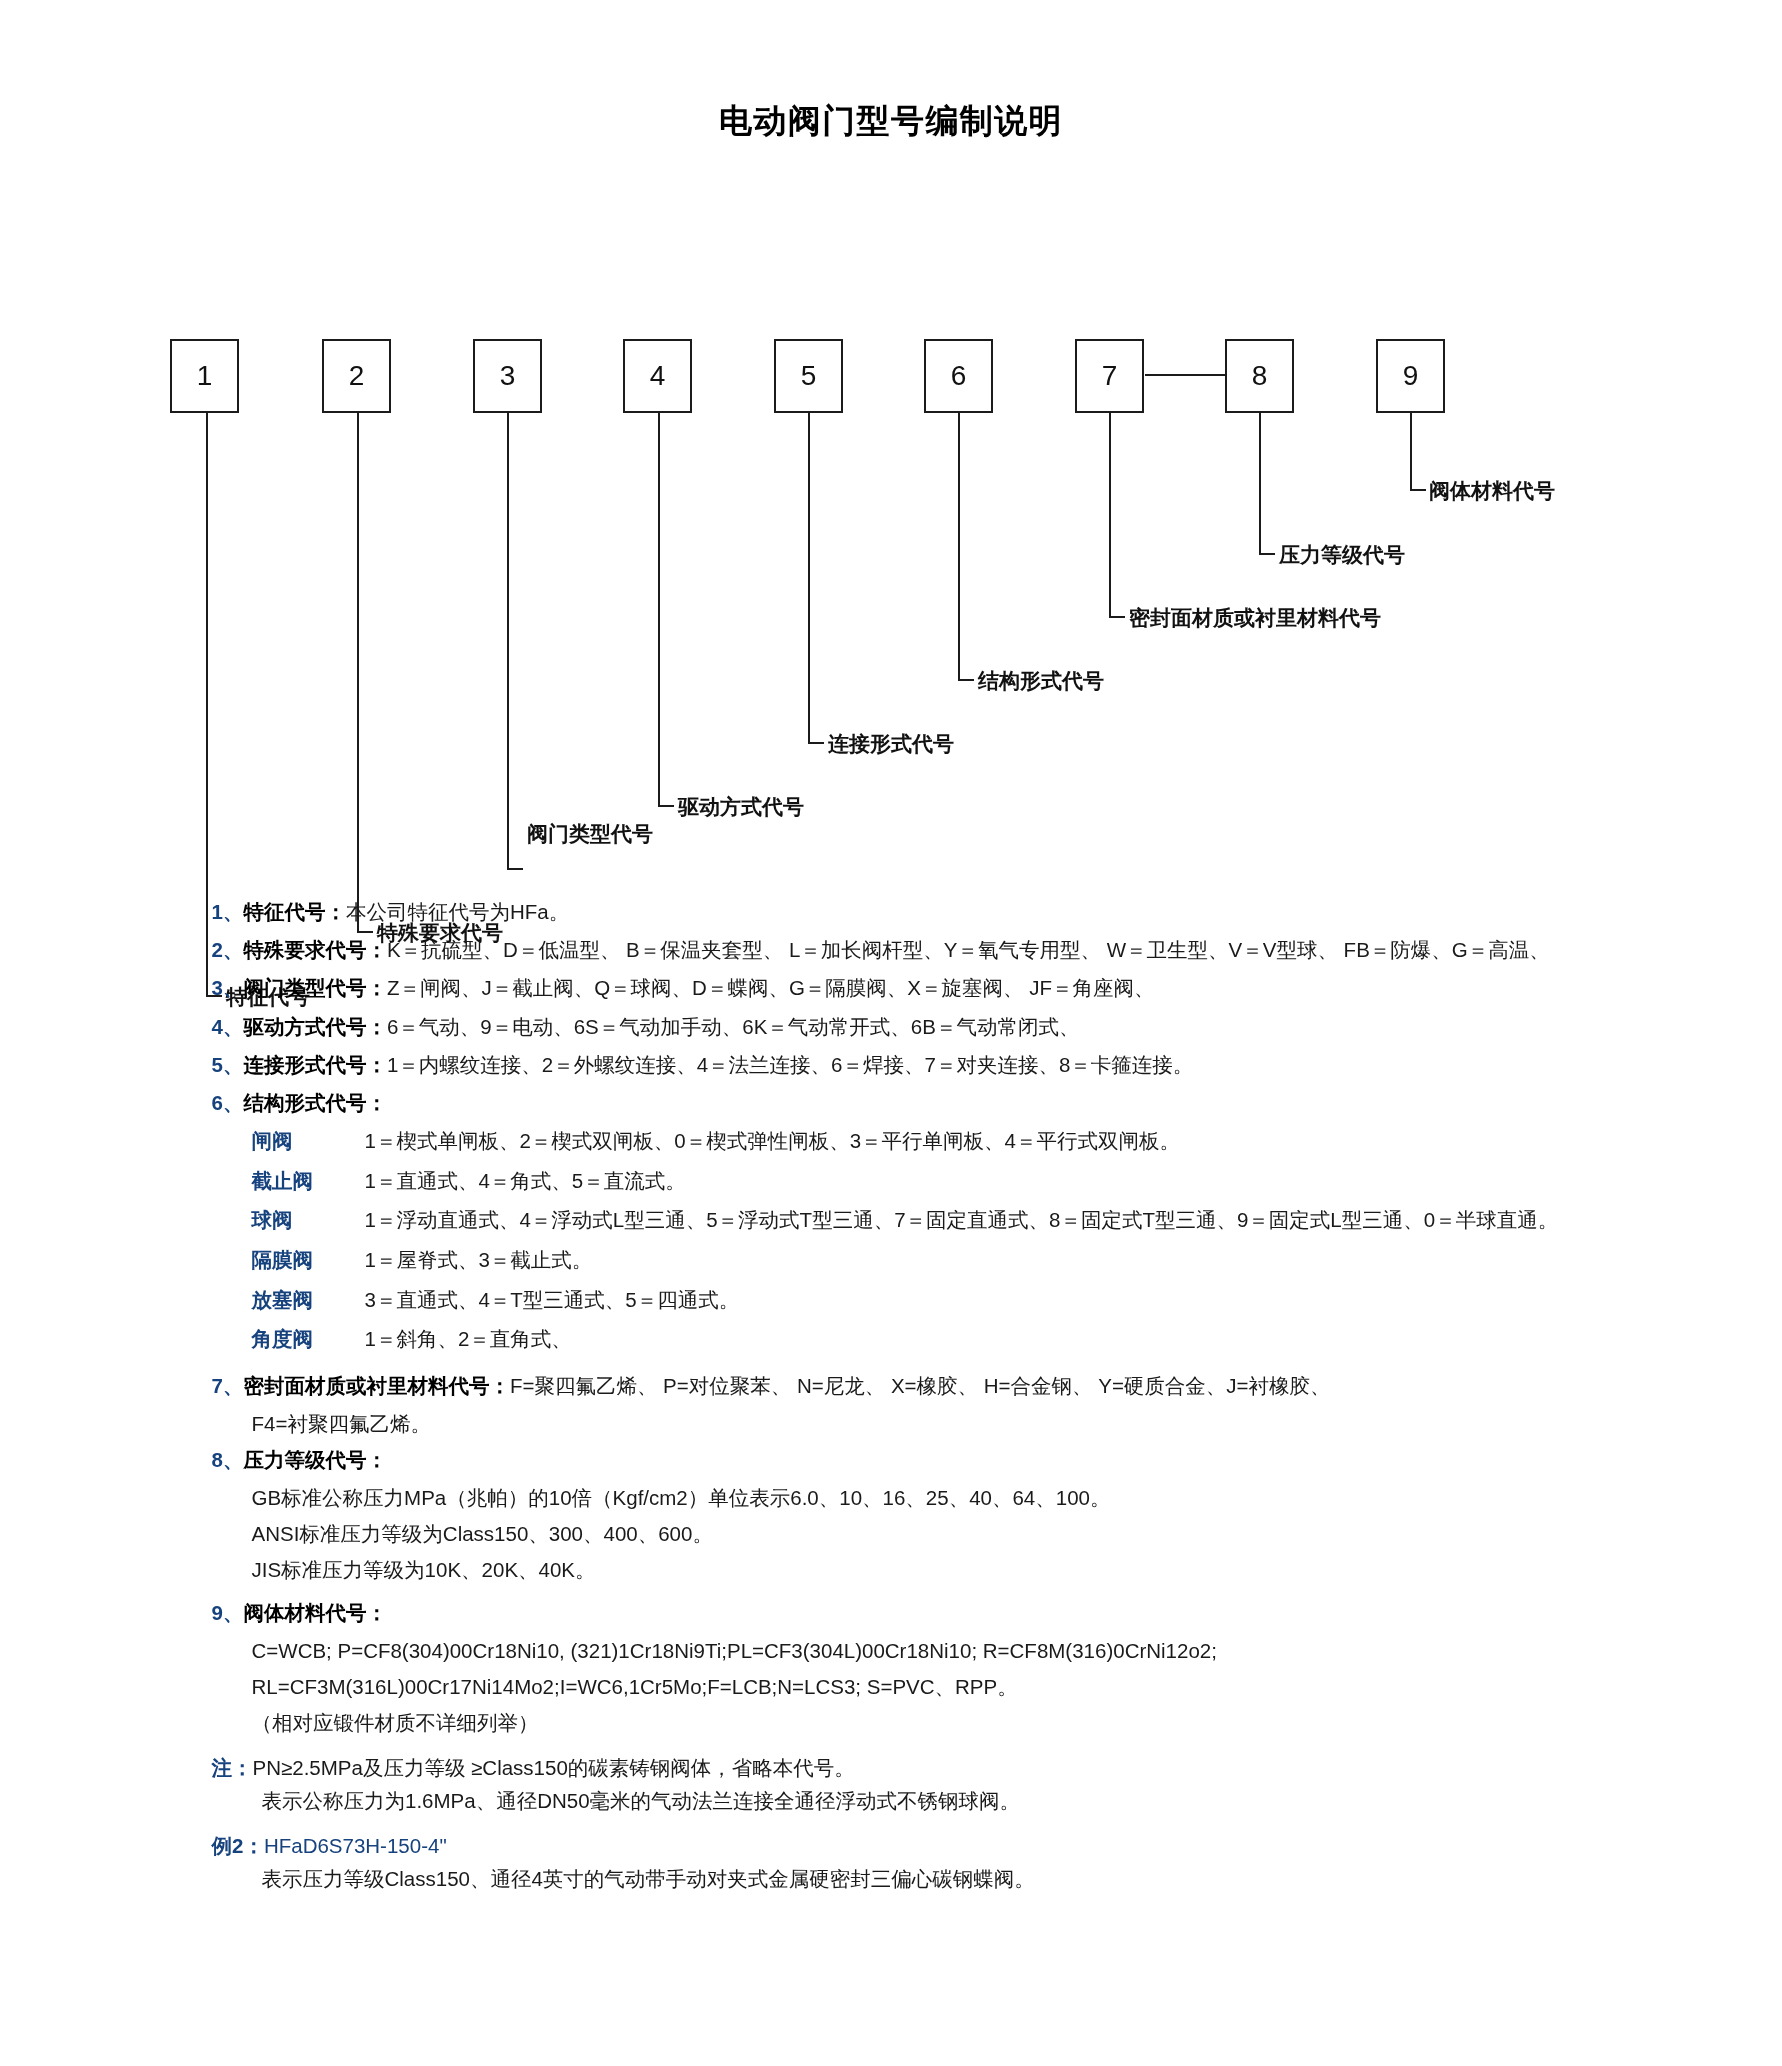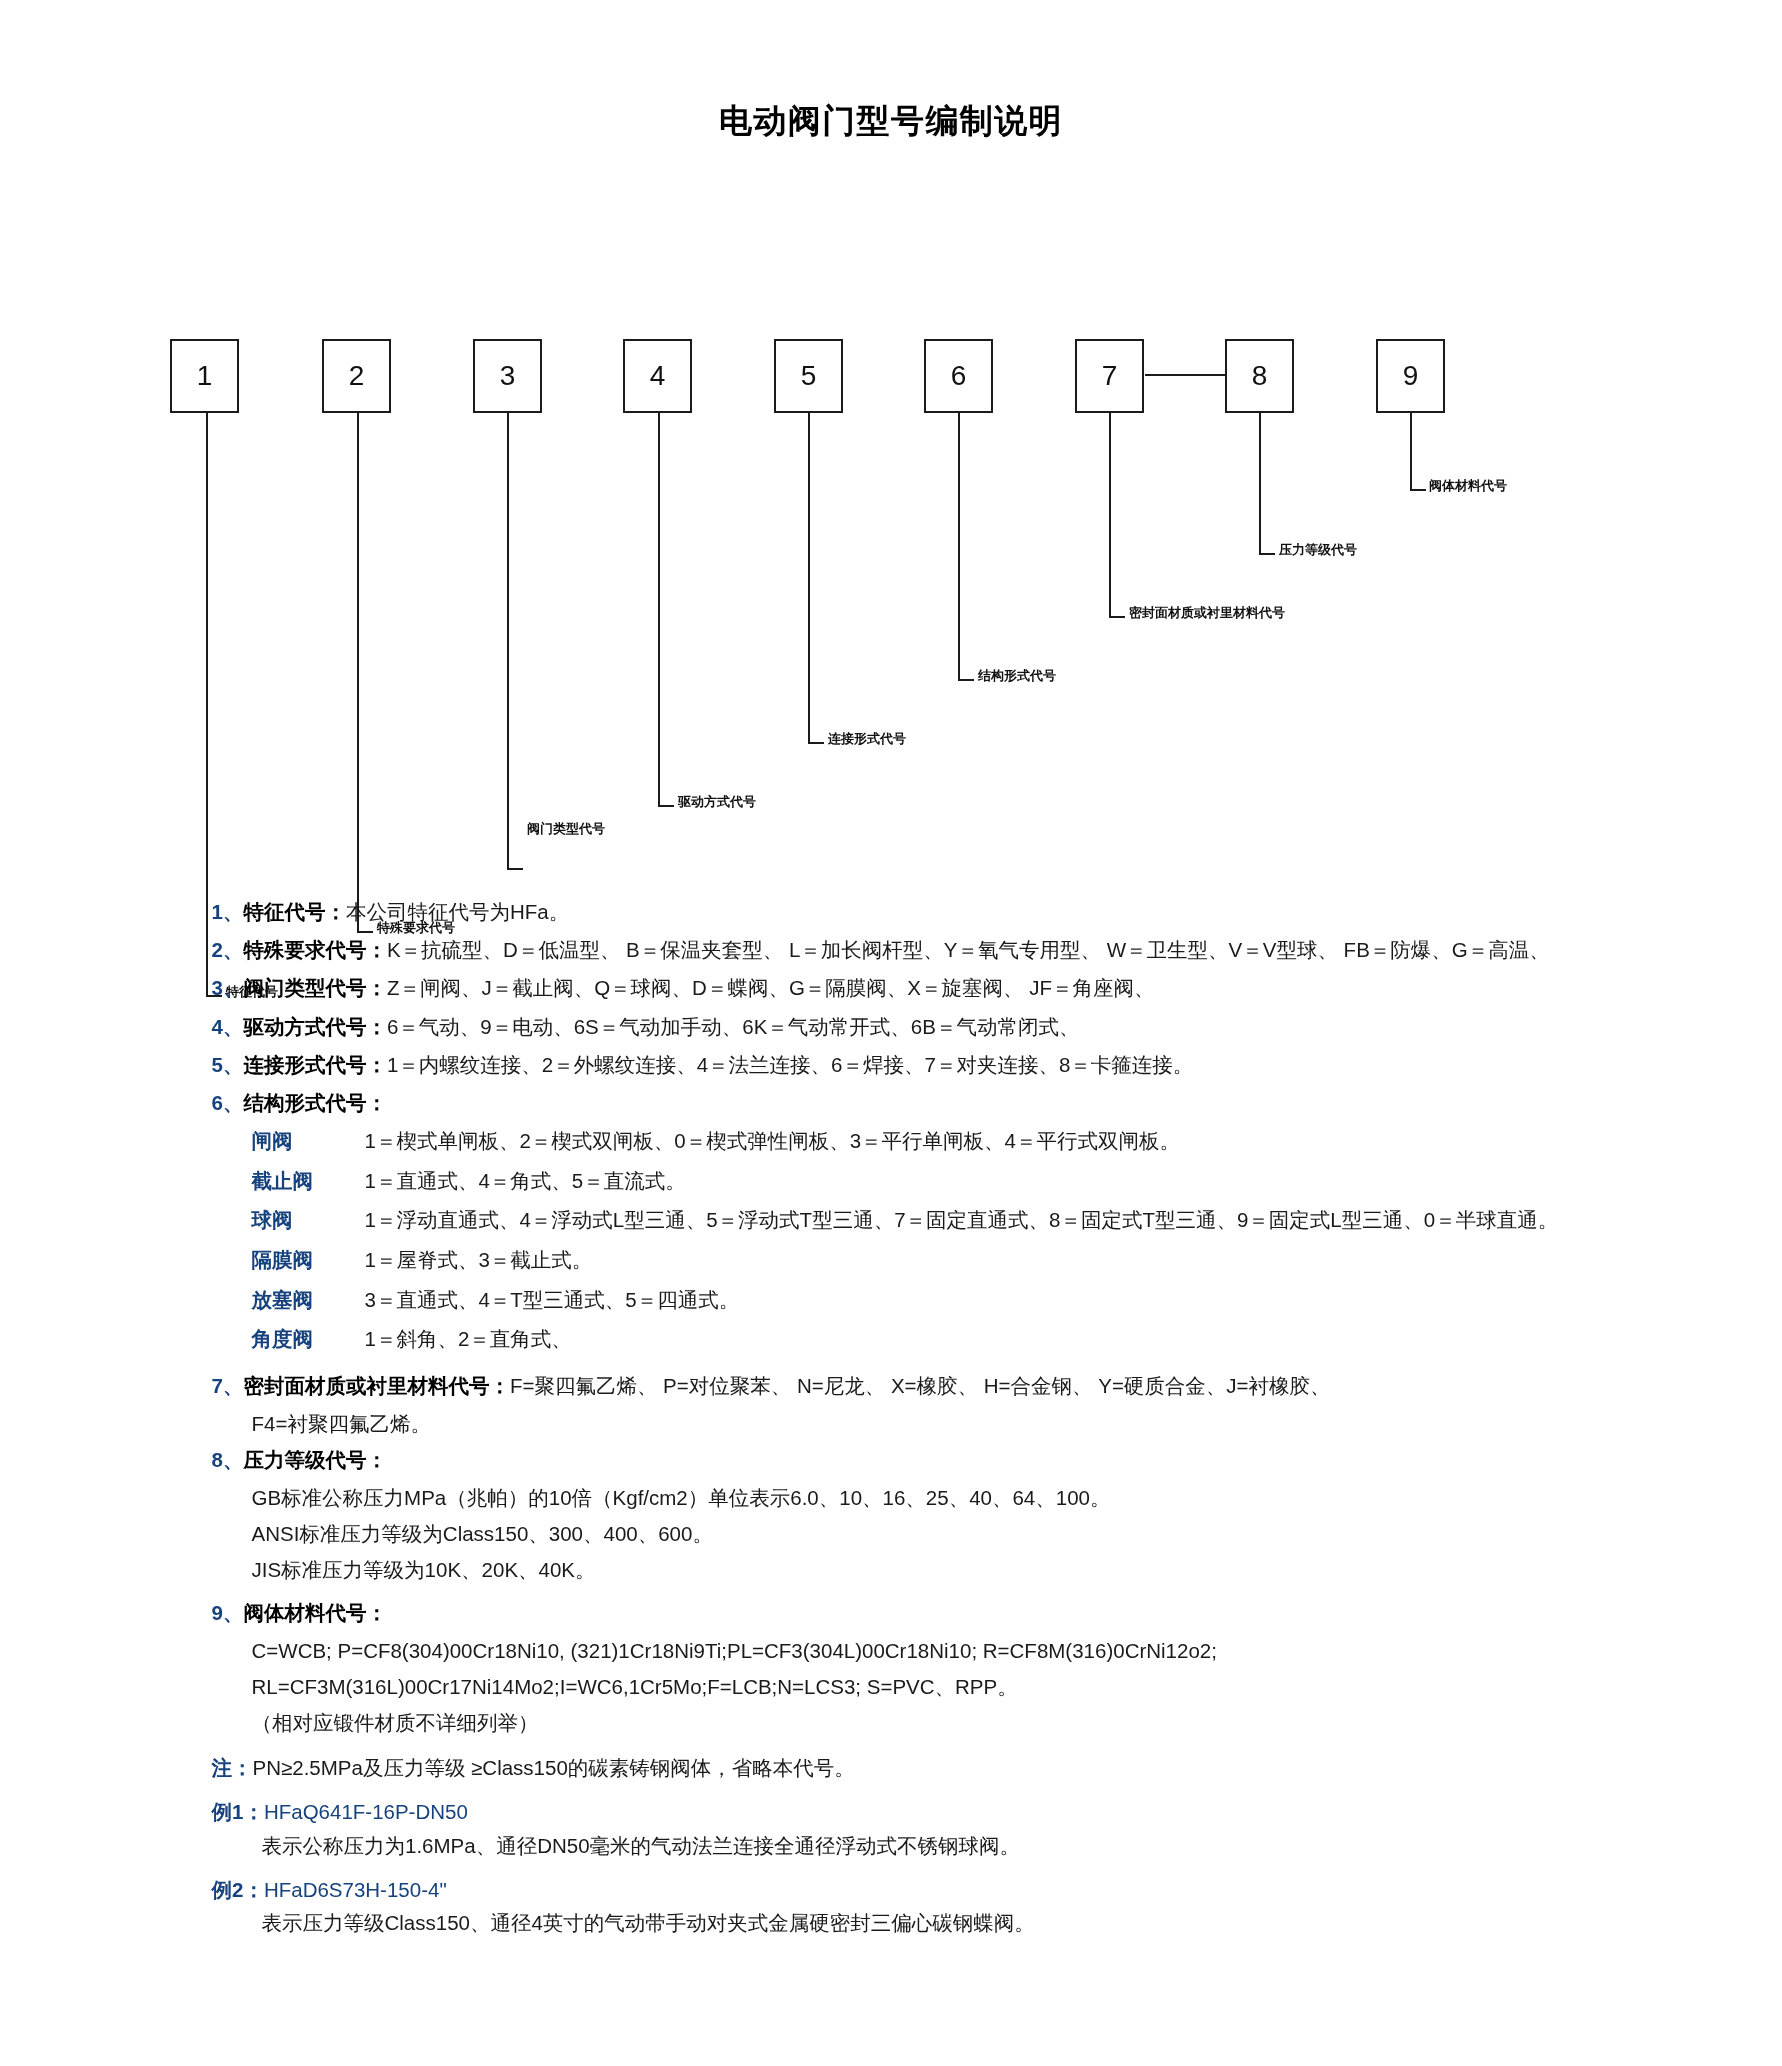--- a/index.html
+++ b/index.html
@@ -55,21 +55,21 @@
     width: 2.1px;
     background: #1b1b1b;
   }
   .h-line {
     position: absolute;
     height: 2.1px;
     background: #1b1b1b;
   }
   .leader-label {
     position: absolute;
-    font-size: 13px;
+    font-size: 21px;
     font-weight: bold;
     color: #111;
     white-space: nowrap;
   }
   .bracket-join {
     position: absolute;
     height: 2.1px;
     background: #1b1b1b;
   }
 
@@ -270,23 +270,20 @@
       <span class="num">9、</span><span class="lead">阀体材料代号：</span>
     </div>
     <div class="plain-indent">C=WCB; P=CF8(304)00Cr18Ni10, (321)1Cr18Ni9Ti;PL=CF3(304L)00Cr18Ni10; R=CF8M(316)0CrNi12o2;</div>
     <div class="plain-indent">RL=CF3M(316L)00Cr17Ni14Mo2;I=WC6,1Cr5Mo;F=LCB;N=LCS3; S=PVC、RPP。</div>
     <div class="plain-indent">（相对应锻件材质不详细列举）</div>
 
     <div class="note-row">
       <span class="note-key">注：</span><span>PN≥2.5MPa及压力等级 ≥Class150的碳素铸钢阀体，省略本代号。</span>
     </div>
 
-    <div class="note-row">
-      <span class="example-key">例1：</span><span class="example-val">HFaQ641F-16P-DN50</span>
-    </div>
     <div class="example-desc">表示公称压力为1.6MPa、通径DN50毫米的气动法兰连接全通径浮动式不锈钢球阀。</div>
 
     <div class="note-row">
       <span class="example-key">例2：</span><span class="example-val">HFaD6S73H-150-4"</span>
     </div>
     <div class="example-desc">表示压力等级Class150、通径4英寸的气动带手动对夹式金属硬密封三偏心碳钢蝶阀。</div>
 
   </div>
 
 </div>

